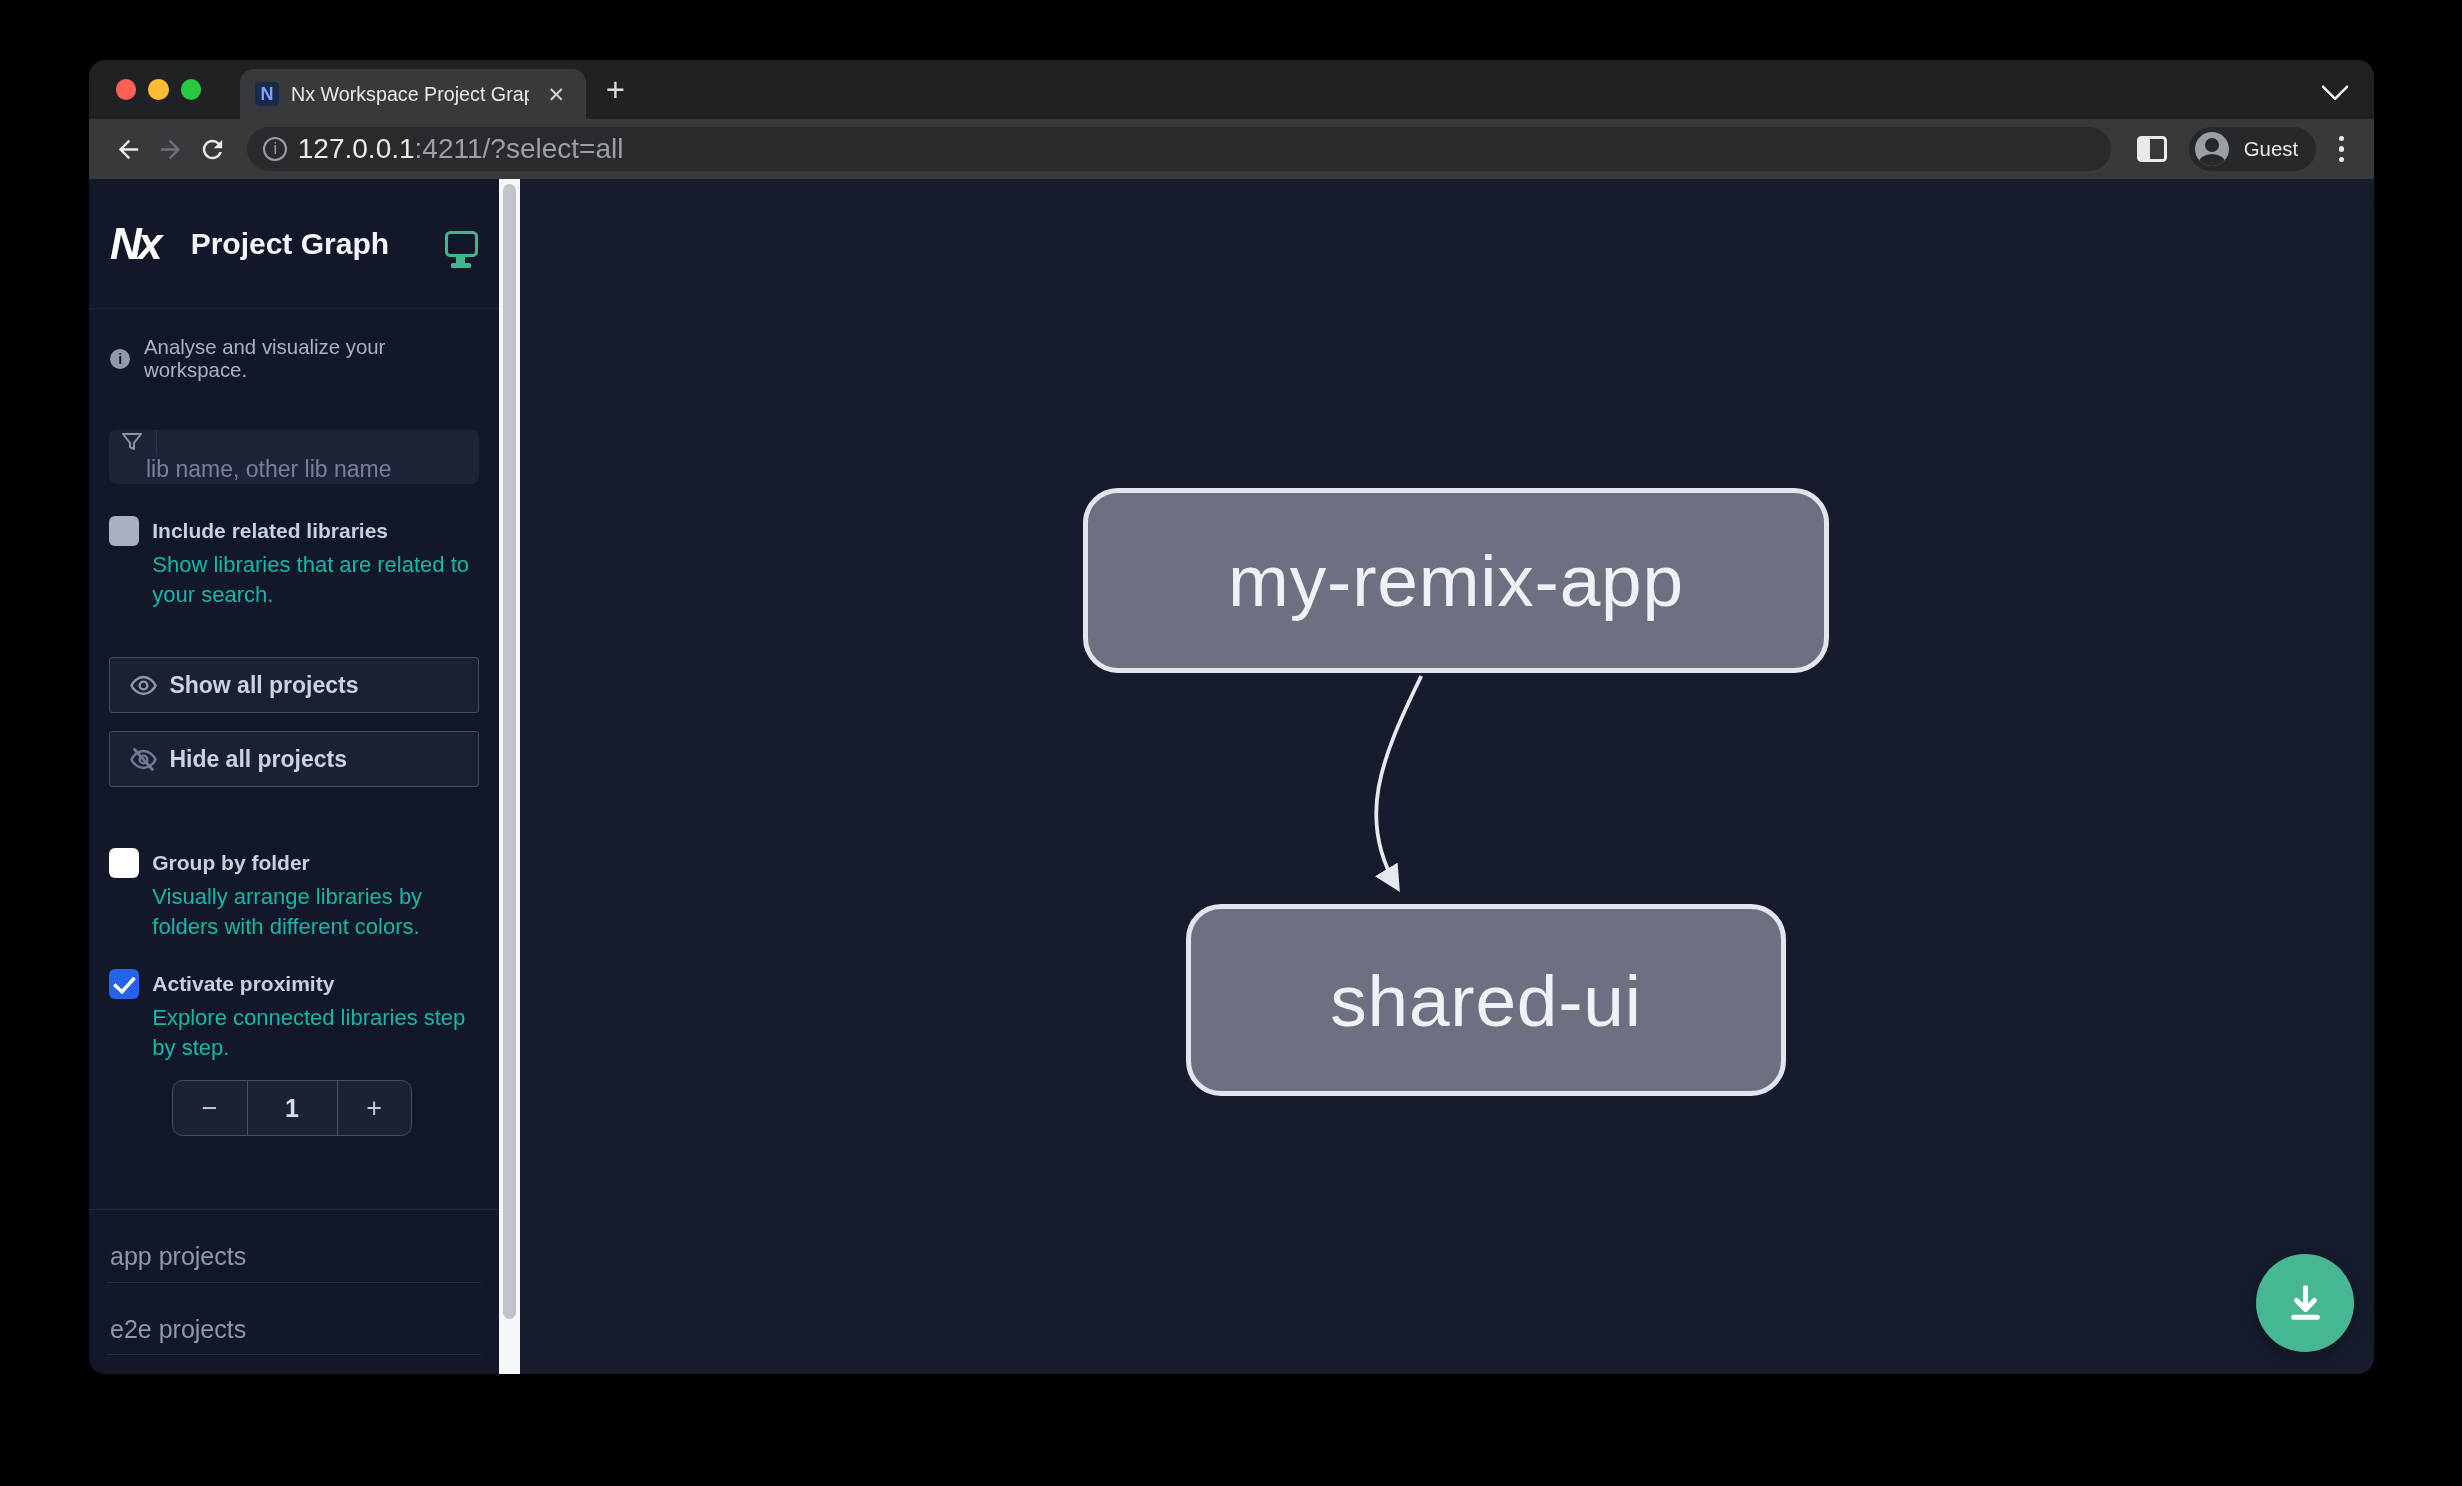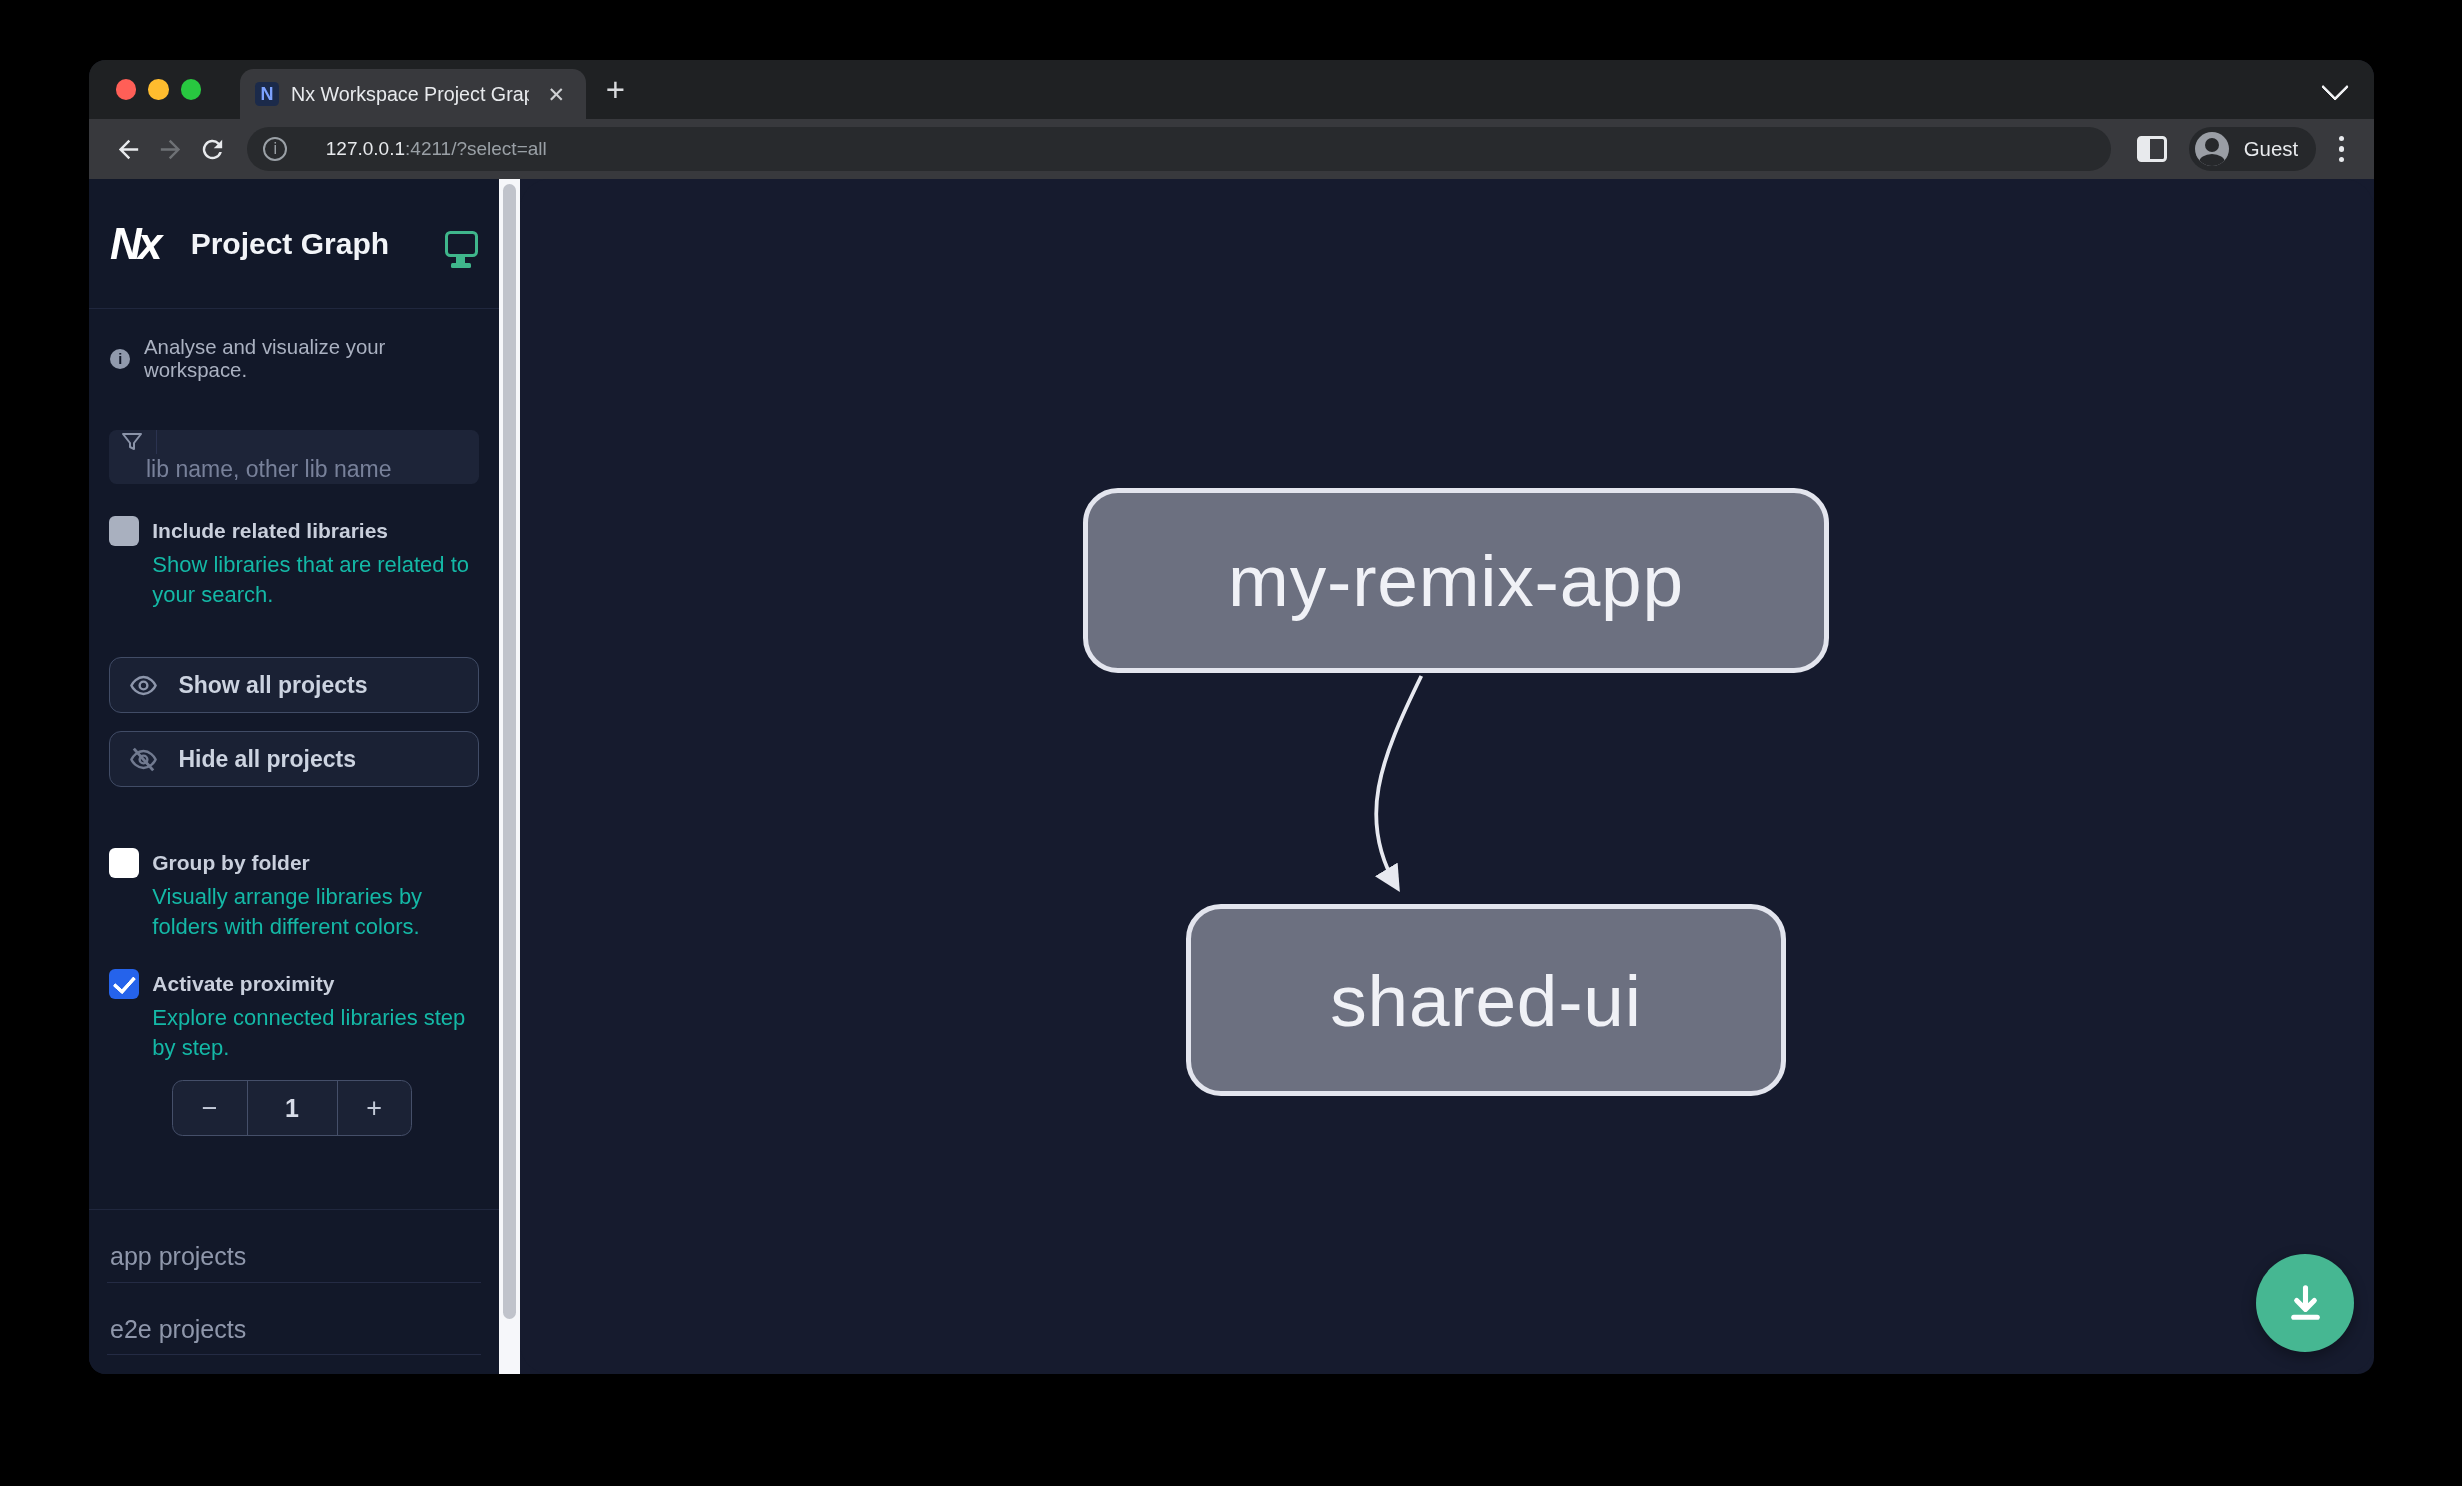--- a/index.html
+++ b/index.html
@@ -25,21 +25,21 @@
           transform:rotate(45deg) translateY(-4.5px); border-radius:2.3px; }
 
   
   .toolbar { height:60px; background:#38393d; display:flex; align-items:center; padding:0 18px; flex:none; }
   .navbtn { width:42px; height:42px; display:flex; align-items:center; justify-content:center; flex:none; }
   .navbtn svg { width:29px; height:29px; }
   .urlbar { flex:1; height:44px; background:#282a2d; border-radius:22px; margin:0 13.6px;
             display:flex; align-items:center; padding:0 16.6px; gap:10.6px; min-width:0; }
   .siteinfo { width:24px; height:24px; border:2.3px solid #9aa0a6; border-radius:50%; color:#9aa0a6;
               font-size:16px; display:flex; align-items:center; justify-content:center; font-style:normal; flex:none; }
-  .url { font-size:19px; white-space:nowrap; overflow:hidden;margin-left:28px; }
+  .url { font-size:28px; white-space:nowrap; overflow:hidden; }
   .url .host { color:#e8eaed; } .url .rest { color:#9aa0a6; }
   .sidepanel { width:30px; height:26px; border:3px solid #e8eaed; border-radius:4.5px; position:relative; flex:none; margin:0 12px; }
   .sidepanel::before { content:""; position:absolute; left:0; top:0; bottom:0; width:9.8px; background:#e8eaed; }
   .guest { height:44px; background:#26282b; border-radius:22px; display:flex; align-items:center;
            gap:15px; padding:0 18px 0 5.3px; margin:0 10.6px; flex:none; }
   .avatar { width:34px; height:34px; border-radius:50%; background:#9a9ea5; position:relative; overflow:hidden; }
   .avatar::before { content:""; position:absolute; left:9.8px; top:6px; width:14.4px; height:14.4px; border-radius:50%; background:#26282b; }
   .avatar::after { content:""; position:absolute; left:3.8px; top:22px; width:26.5px; height:18px; border-radius:50%; background:#26282b; }
   .guest-label { color:#e8eaed; font-size:20.4px; }
   .kebab { display:flex; flex-direction:column; gap:5.3px; padding:0 12px; }
@@ -70,22 +70,22 @@
   .opt { display:grid; grid-template-columns:30px 1fr; column-gap:13.6px; margin:0 19.7px; }
   .cb { width:30px; height:30px; border-radius:6px; margin-top:1.5px; }
   .cb.gray { background:#a9b0bf; }
   .cb.white { background:#ffffff; }
   .cb.checked { background:#2563eb; position:relative; }
   .cb.checked::after { content:""; position:absolute; left:9px; top:3.8px; width:9px; height:16.6px;
                        border-right:4.5px solid #fff; border-bottom:4.5px solid #fff; transform:rotate(42deg); border-radius:1.5px; }
   .opt-title { color:#c9cfdc; font-size:21px; font-weight:600; line-height:33px; }
   .opt-desc { grid-column:2; color:#14b8a6; font-size:22px; line-height:29.5px; margin-top:3px; max-width:325px; }
 
-  .sb-btn { margin:18px 19.7px 0; height:56px; border:1.5px solid #414c66; background:#1a2134; border-radius:12px;
-            display:flex; align-items:center; padding:0 19.7px; gap:20px; }
+  .sb-btn { margin:18px 19.7px 0; height:56px; border:1.5px solid #414c66; background:#1a2134; border-radius:3px;
+            display:flex; align-items:center; padding:0 19.7px; gap:11px; }
   .sb-btn .lbl { color:#ccd3e0; font-size:23px; font-weight:600; }
   .sb-btn svg { width:29px; height:29px; flex:none; }
 
   .stepper { margin:18px 0 0 83px; width:240px; height:56px; border:1.5px solid #454f69; border-radius:10.6px;
              display:flex; align-items:stretch; background:#1b2235; overflow:hidden; }
   .step-btn { flex:1; display:flex; align-items:center; justify-content:center; color:#c3cad8; font-size:27px; }
   .step-val { width:91px; display:flex; align-items:center; justify-content:center; color:#d7dce8;
               font-size:25px; font-weight:600; border-left:1.5px solid #454f69; border-right:1.5px solid #454f69; }
 
   .sections { margin-top:73px; border-top:1.5px solid #20273e; flex:1; }

